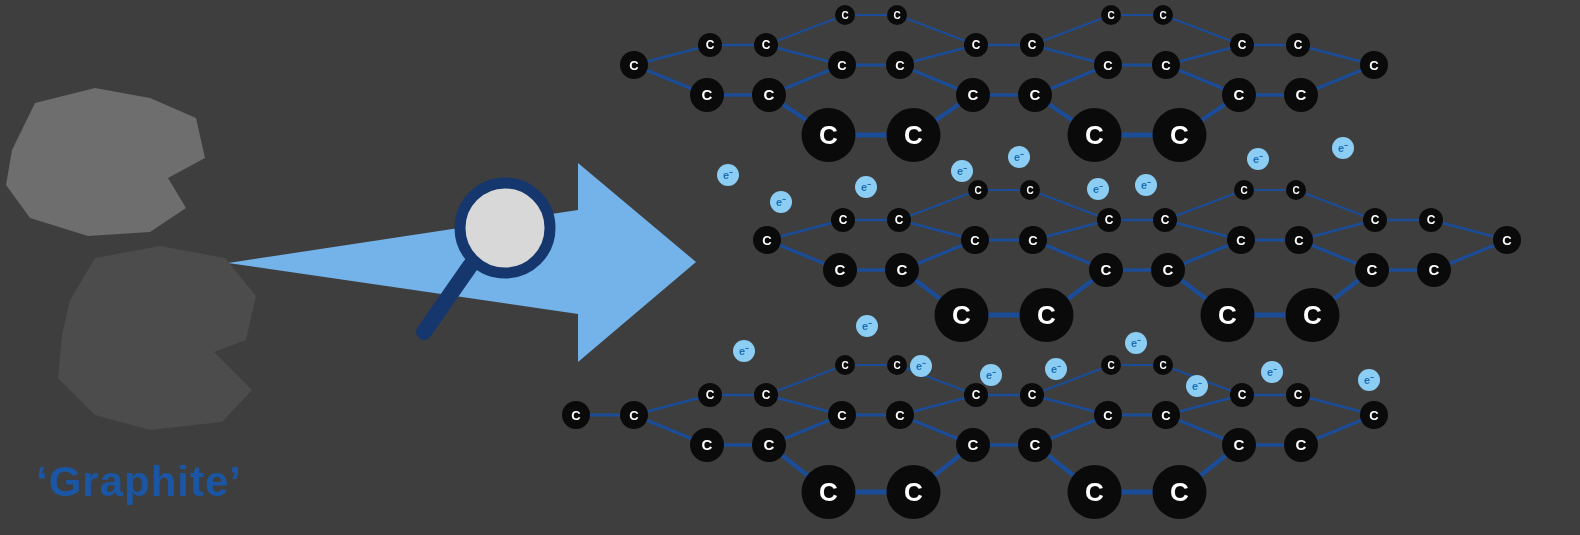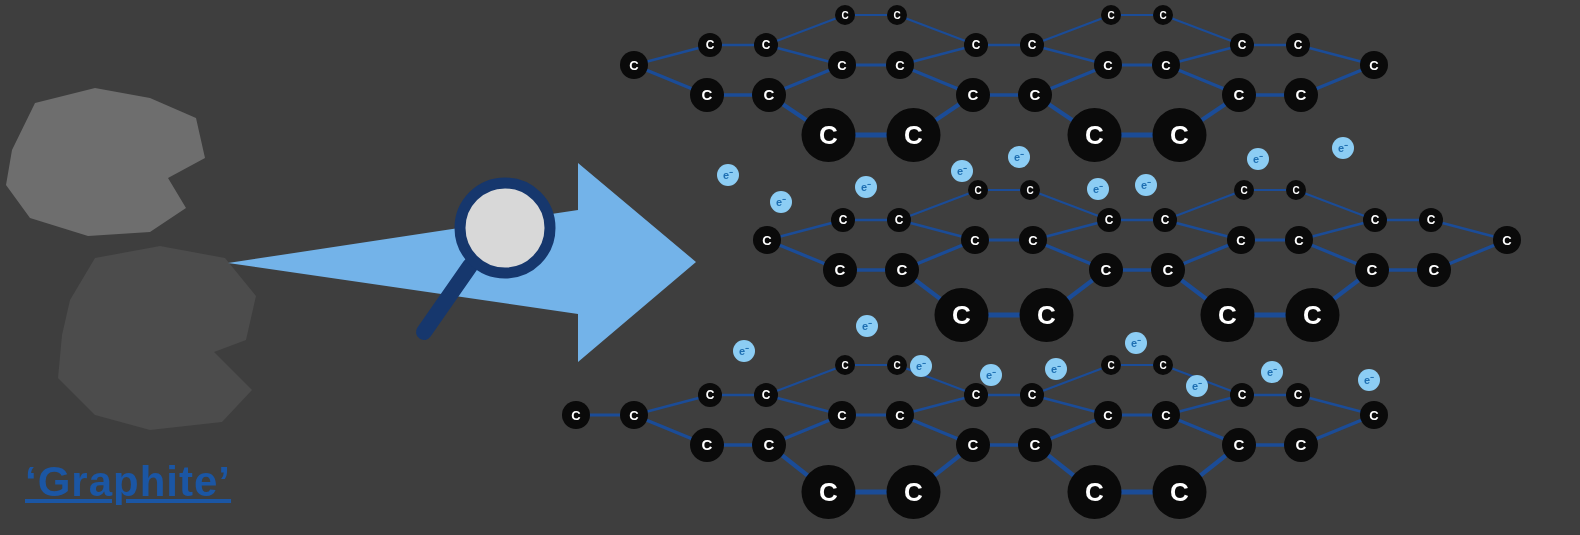--- a/index.html
+++ b/index.html
@@ -1,22 +1,22 @@
 <!DOCTYPE html>
 <html><head>
 <meta charset="utf-8">
 <style>
   html,body{margin:0;padding:0;}
   body{background:#3e3e3e;}
   .stage{position:relative;width:1580px;height:535px;overflow:hidden;
          font-family:"Liberation Sans",sans-serif;}
   .stage svg{position:absolute;left:0;top:0;width:100%;height:100%;}
   svg text{font-family:"Liberation Sans",sans-serif;}
-  .title{position:absolute;left:25px;top:458px;font-size:42px;font-weight:700;
-         letter-spacing:1px;text-decoration:underline;}
+  .title{position:absolute;left:36px;top:458px;font-size:42px;font-weight:700;
+         letter-spacing:1px;}
 </style>
 </head>
 <body style="background: rgb(62, 62, 62);">
 
 <div class="stage" style="background: rgb(62, 62, 62);">
   <svg viewBox="0 0 1580 535">
 
     <g>
       <path d="M 12 150 L 35 103 L 95 88 L 150 98 L 196 118 L 205 158 L 168 178 L 186 208 L 150 232 L 88 236 L 30 218 L 6 185 Z" fill="#6e6e6e"></path>
       <path d="M 70 300 L 95 258 L 160 246 L 225 258 L 256 296 L 246 340 L 214 352 L 252 390 L 222 422 L 150 430 L 95 415 L 58 378 L 62 335 Z" fill="#4c4c4c"></path>

